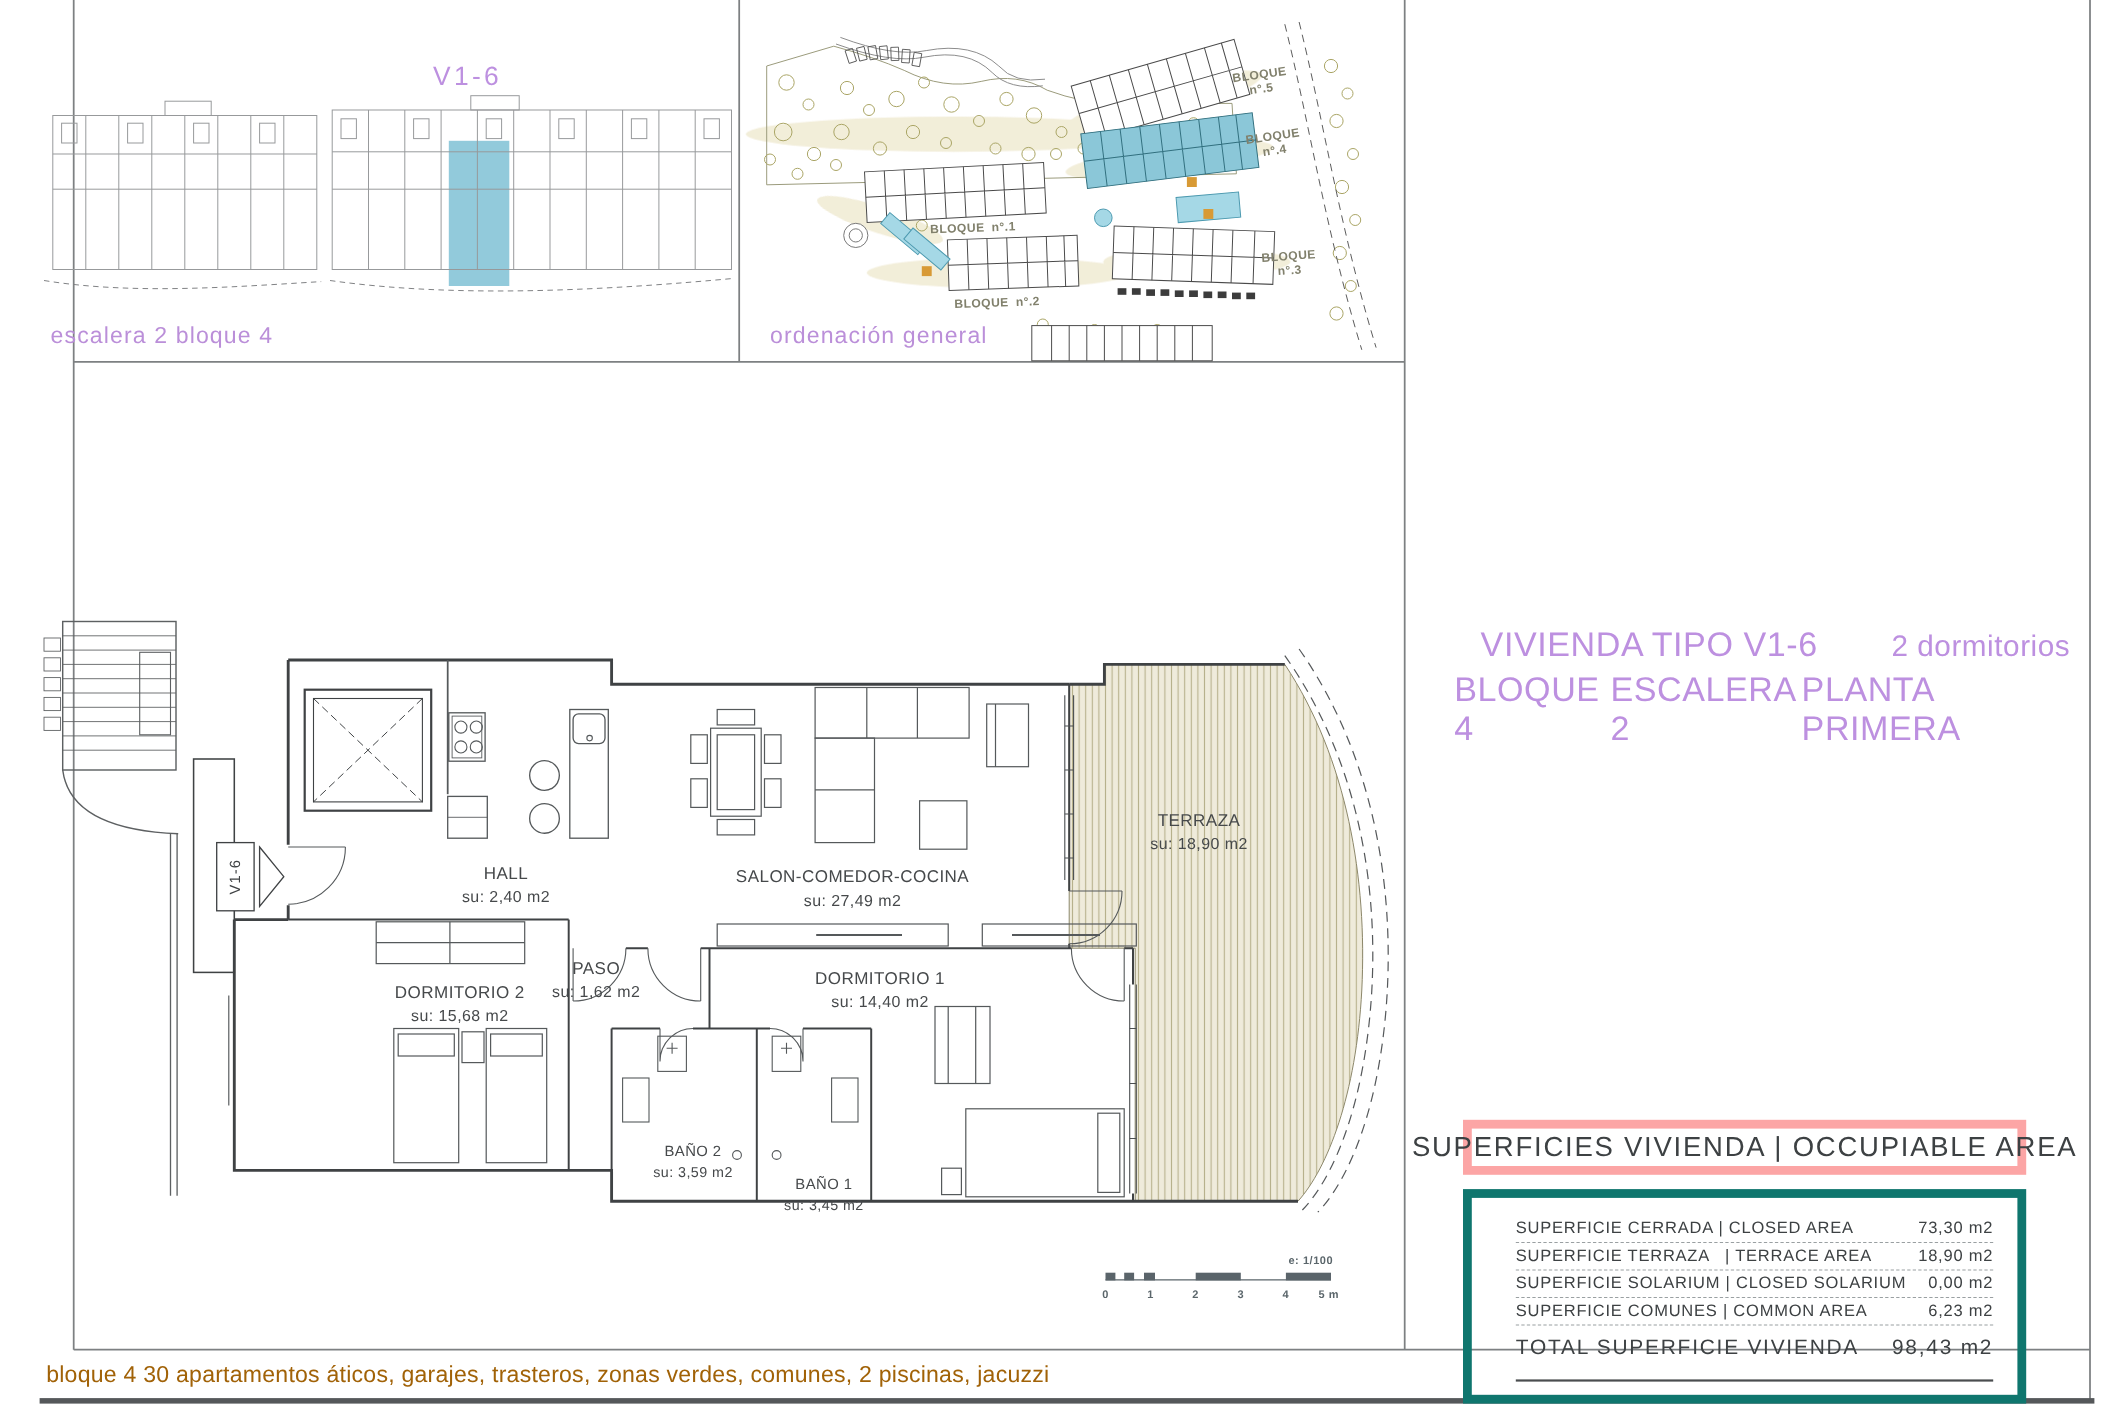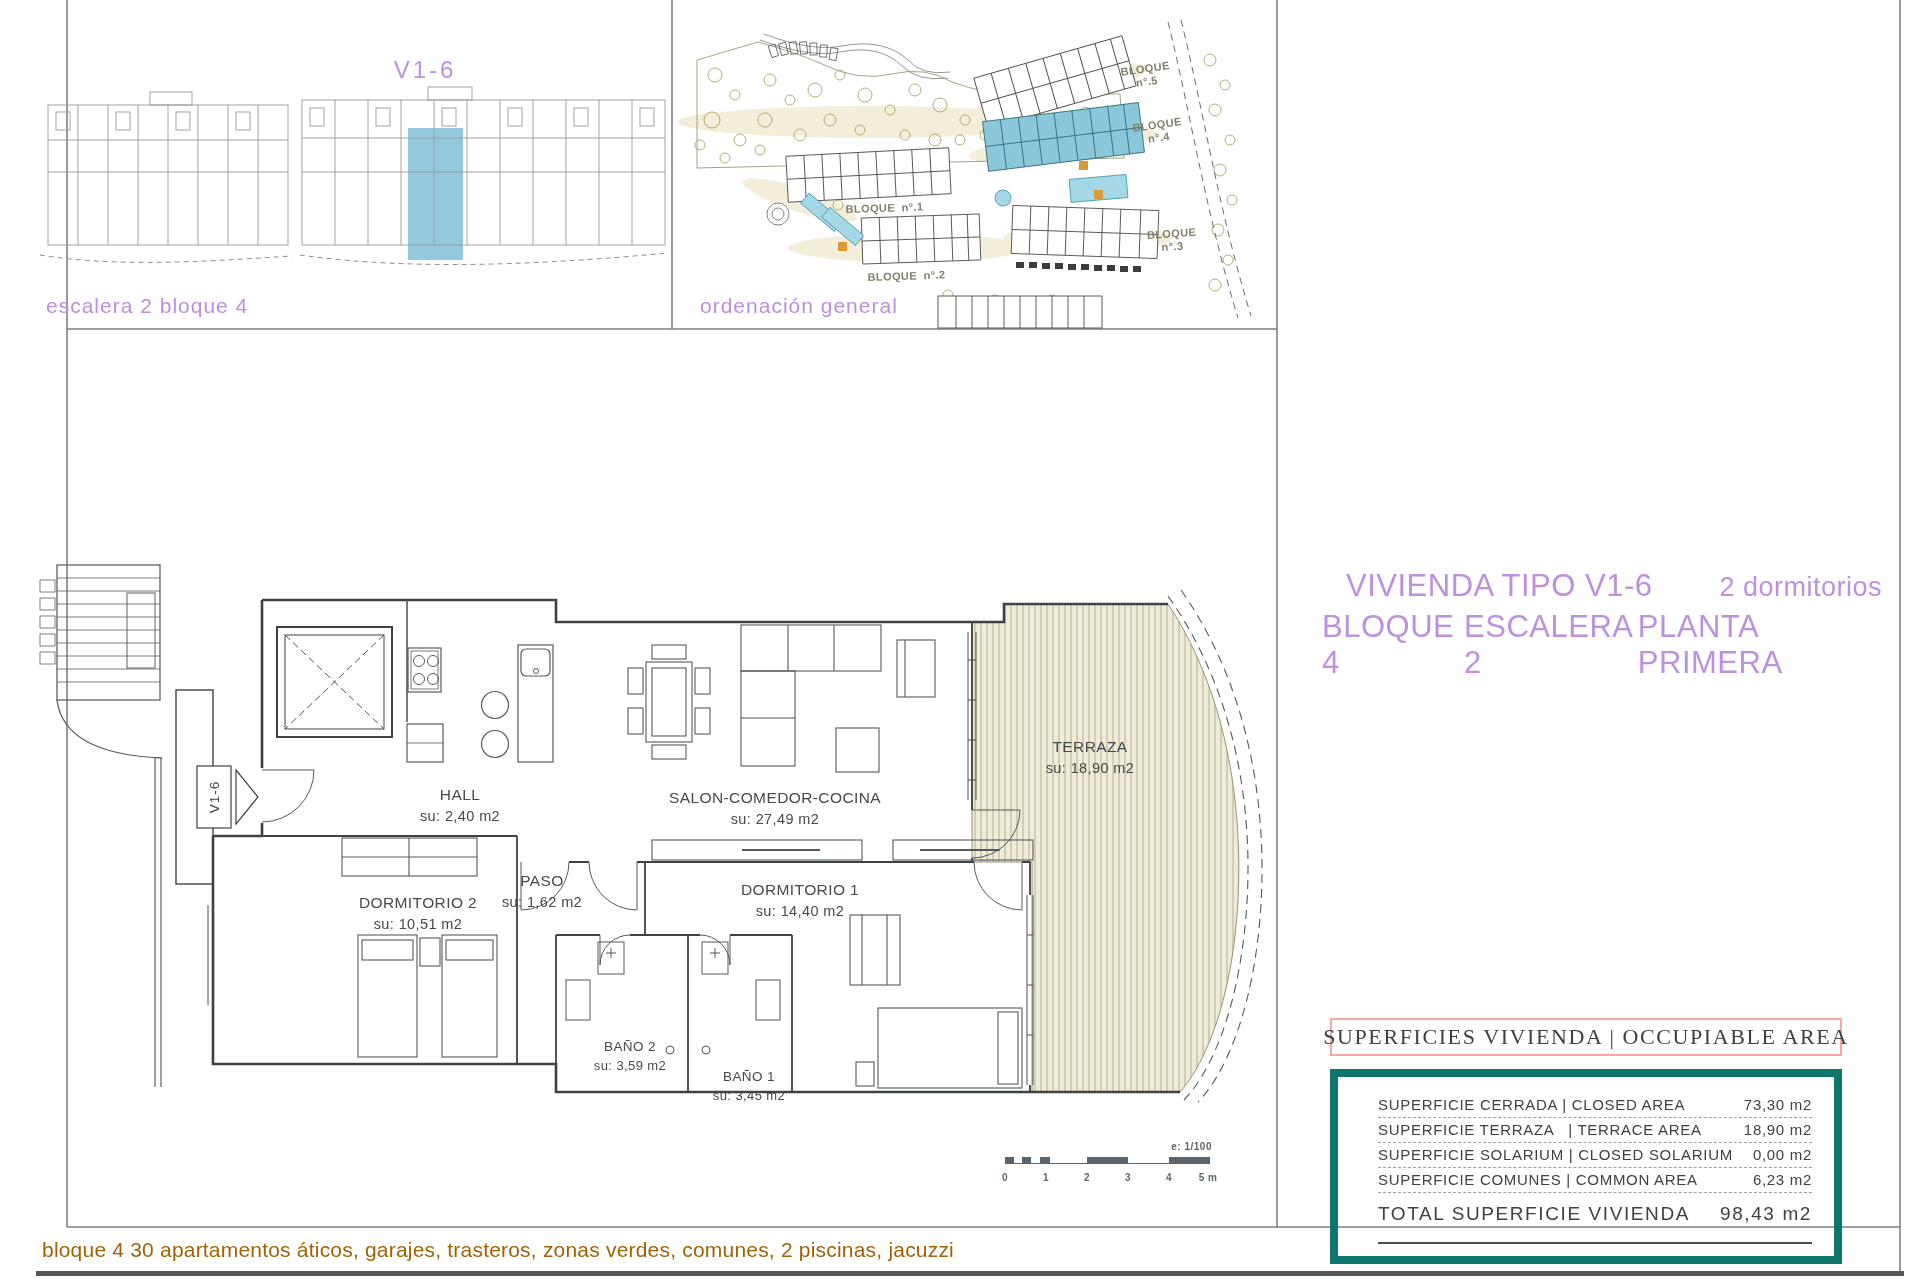--- a/index.html
+++ b/index.html
@@ -17,22 +17,22 @@
   .room.small .ra{font-size:13px;}
   .blk{color:#81806c;font-size:11px;font-weight:bold;line-height:1.15;letter-spacing:.4px;white-space:nowrap;}
   .blk span{display:block;}
   .blk.inline span{display:inline;padding-right:3px;}
   #title-block{width:560px;color:#bd90e0;}
   #title-block .t-row1{display:flex;justify-content:space-between;align-items:baseline;}
   #title-block .t-row1 .t-type{font-size:31px;letter-spacing:.5px;padding-left:24px;}
   #title-block .t-row1 .t-bed{font-size:27px;letter-spacing:.5px;}
   #title-block .t-row2{display:flex;justify-content:space-between;font-size:31px;letter-spacing:.5px;margin-top:5px;}
   #areas{width:512px;color:#3d4143;}
-  #areas .hdr{border:2px solid #fca5a5;height:34px;display:flex;align-items:center;justify-content:center;
-              font-size:22px;letter-spacing:1.6px;white-space:pre;font-family:Liberation Serif, serif;}
+  #areas .hdr{border:8px solid #fca5a5;height:34px;display:flex;align-items:center;justify-content:center;
+              font-size:25px;letter-spacing:1.6px;white-space:pre;}
   #areas .body{border:8px solid #0f766e;margin-top:13px;padding:16px 22px 12px 40px;}
   #areas .row{display:flex;justify-content:space-between;align-items:baseline;
               border-bottom:1px dashed #9aa0a2;padding:3px 0 4px 0;font-size:15px;letter-spacing:.7px;}
   #areas .row .lb{white-space:pre;}
   #areas .row .vl{width:92px;text-align:right;white-space:nowrap;}
   #areas .total{display:flex;justify-content:space-between;align-items:baseline;margin-top:10px;
                 border-bottom:2px solid #4a4d4f;padding-bottom:17px;font-size:19px;letter-spacing:1.6px;}
   #areas .total .vl{text-align:right;white-space:nowrap;}
   .scale-txt{font-size:10px;color:#5b666b;letter-spacing:.5px;font-weight:bold;}
   #footer-note{font-size:21px;color:#a16207;letter-spacing:.2px;}
@@ -426,21 +426,21 @@
   <div class="abs ctr room" style="left:775px;top:809px;">
     <span class="rn">SALON-COMEDOR-COCINA</span>
     <span class="ra">su: 27,49 m2</span>
   </div>
   <div class="abs ctr room" style="left:1090px;top:758px;">
     <span class="rn">TERRAZA</span>
     <span class="ra">su: 18,90 m2</span>
   </div>
   <div class="abs ctr room" style="left:418px;top:914px;">
     <span class="rn">DORMITORIO 2</span>
-    <span class="ra">su: 10,51 m2</span>
+    <span class="ra">su: 15,68 m2</span>
   </div>
   <div class="abs ctr room" style="left:542px;top:892px;">
     <span class="rn">PASO</span>
     <span class="ra">su: 1,62 m2</span>
   </div>
   <div class="abs ctr room" style="left:800px;top:901px;">
     <span class="rn">DORMITORIO 1</span>
     <span class="ra">su: 14,40 m2</span>
   </div>
   <div class="abs ctr room small" style="left:630px;top:1056px;">

